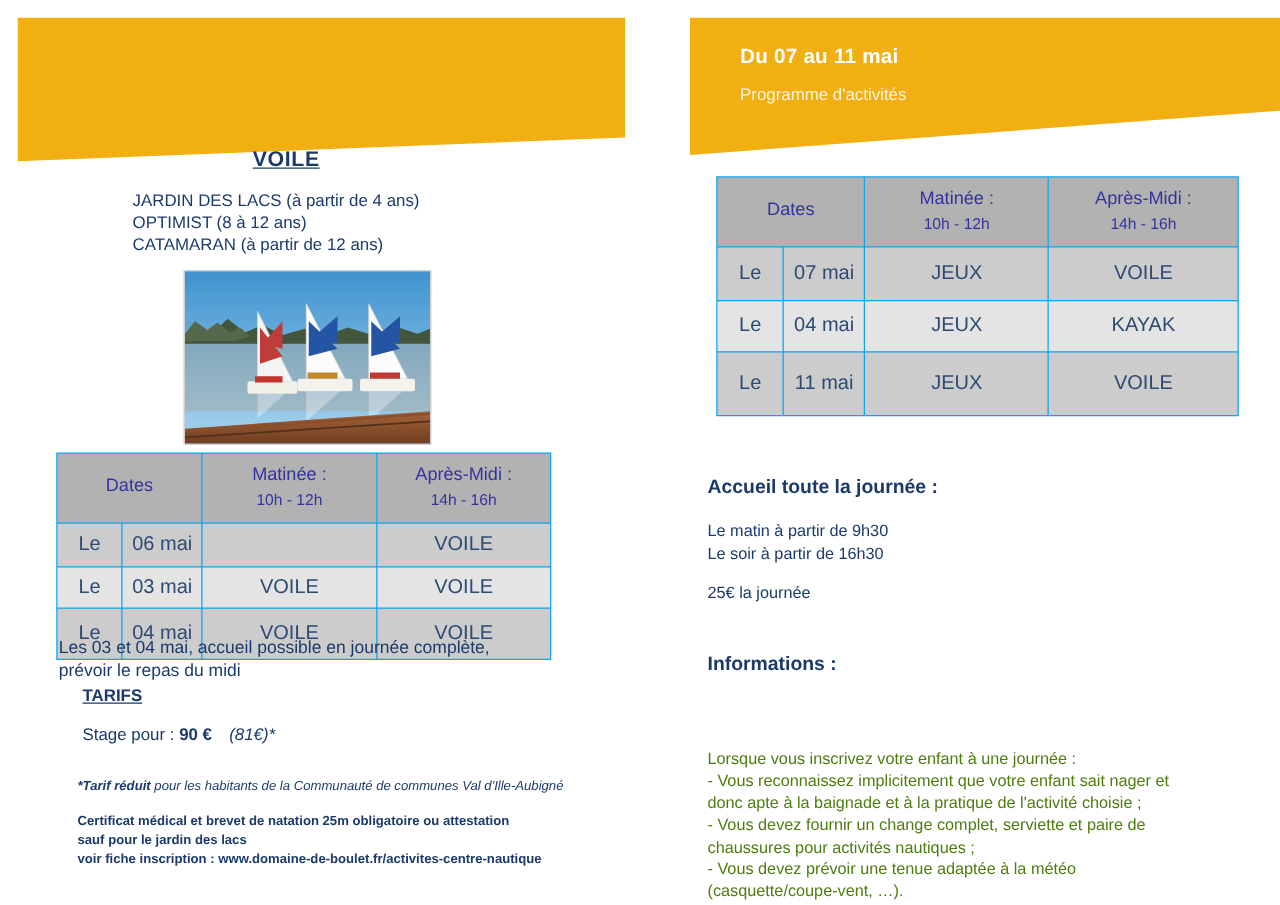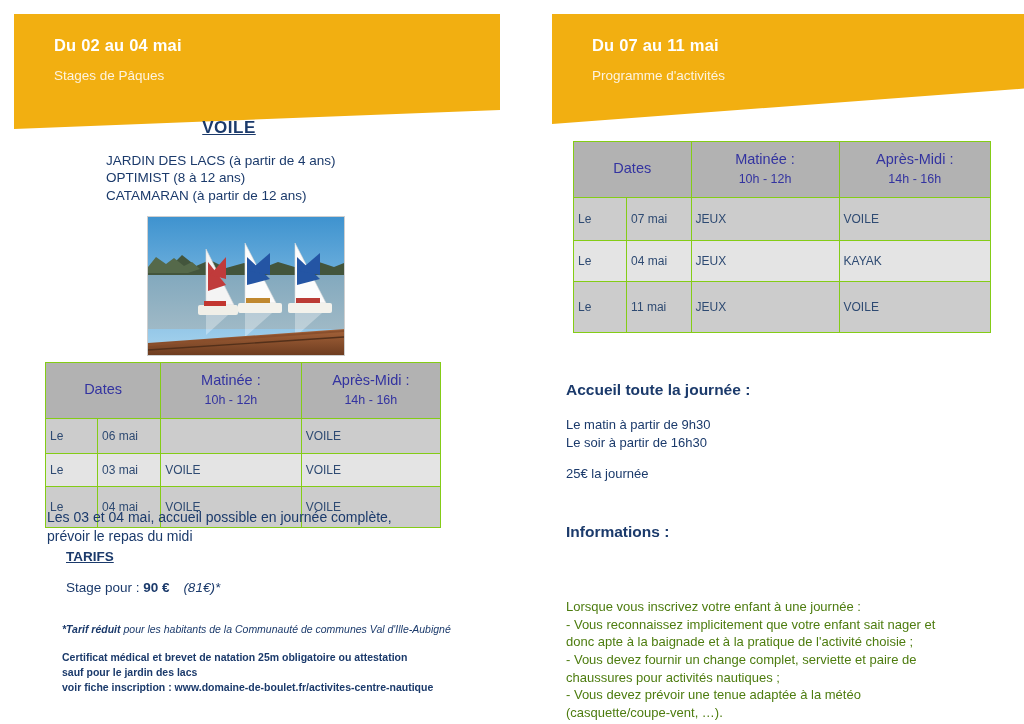--- a/index.html
+++ b/index.html
@@ -76,40 +76,41 @@
     border: 1px solid #cfcfcf;
     overflow: hidden;
     background: #8fc4e8;
   }
 
   
   table.sched {
     position: absolute;
     border-collapse: separate;
     border-spacing: 1px;
-    background: #84cc16;
+    background: #0ea5e9;
     font-size: 12.5px;
     color: #33339c;
   }
   table.sched th {
     background: #b2b2b2;
     font-weight: normal;
     color: #3333a0;
     padding: 7px 4px 9px;
     line-height: 1.45;
     text-align: center;
     vertical-align: middle;
   }
   table.sched th .th-main { font-size: 14.5px; }
   table.sched th .th-sub  { font-size: 12.5px; display: block; }
   table.sched td {
+    text-align: center;
     vertical-align: middle;
     padding: 6px 4px;
     color: #2e4a72;
-    font-size: 12px;
+    font-size: 16px;
   }
   table.sched tr.rowA td { background: #cccccc; }
   table.sched tr.rowB td { background: #e4e4e4; }
   td.act { color: #2e4a72; font-size: 12.5px; }
   td.le  { width: 48px; }
   td.dt  { width: 60px; }
 
   #table-left  { left: 45px;  top: 362px; width: 396px; }
   #table-left td.act { width: 143px; }
   #table-left tr.r1 td { height: 22px; }
@@ -212,24 +213,20 @@
     margin-top: 38px;
   }
 </style>
 </head>
 <body>
 
 <div class="banner" id="banner-left">
   <svg width="486" height="115" viewBox="0 0 486 115">
     <polygon points="0,0 486,0 486,96 0,115" fill="#F2AF11"></polygon>
   </svg>
-  <div class="banner-text">
-    <div class="banner-title">Du 02 au 04 mai</div>
-    <div class="banner-sub">Stages de Pâques</div>
-  </div>
 </div>
 
 <div class="banner" id="banner-right">
   <svg width="480" height="110" viewBox="0 0 480 110">
     <polygon points="0,0 480,0 480,74 0,110" fill="#F2AF11"></polygon>
   </svg>
   <div class="banner-text">
     <div class="banner-title">Du 07 au 11 mai</div>
     <div class="banner-sub">Programme d'activités</div>
   </div>

